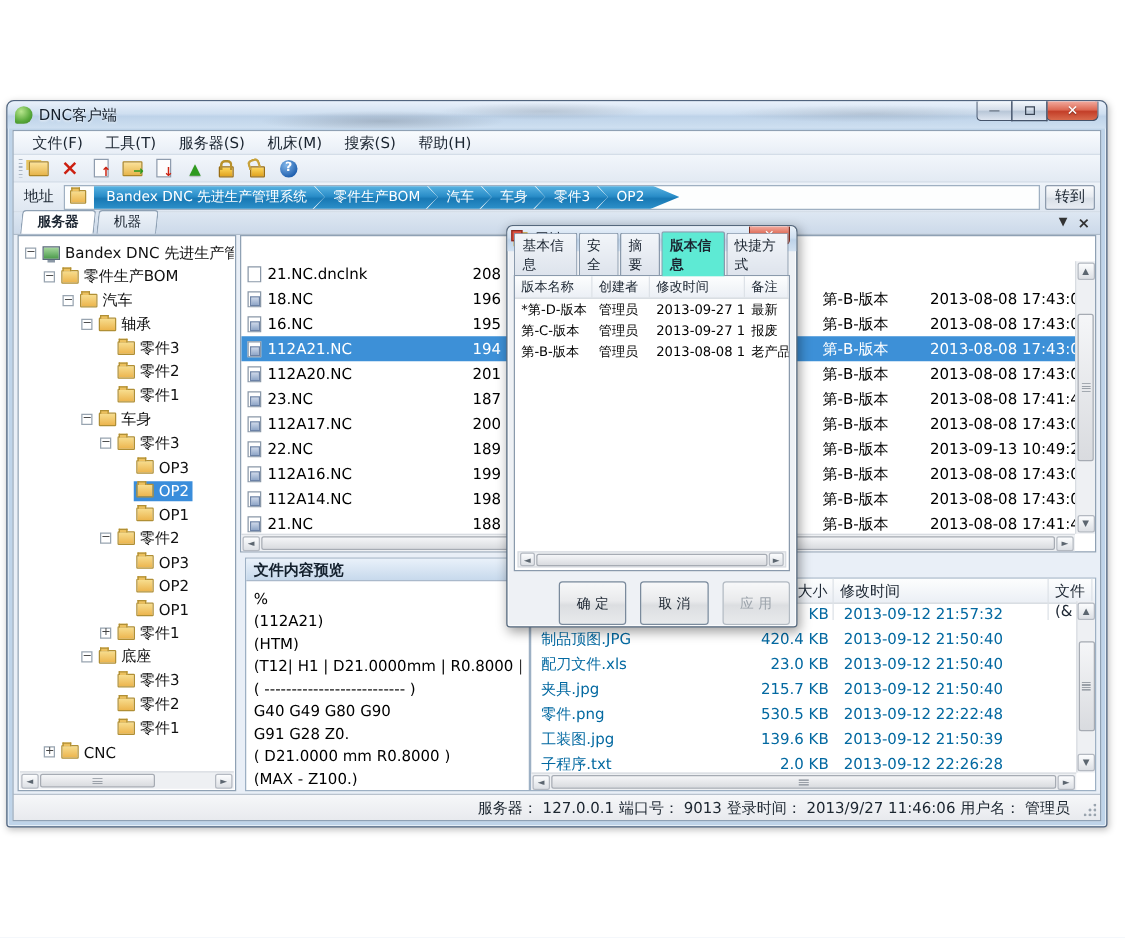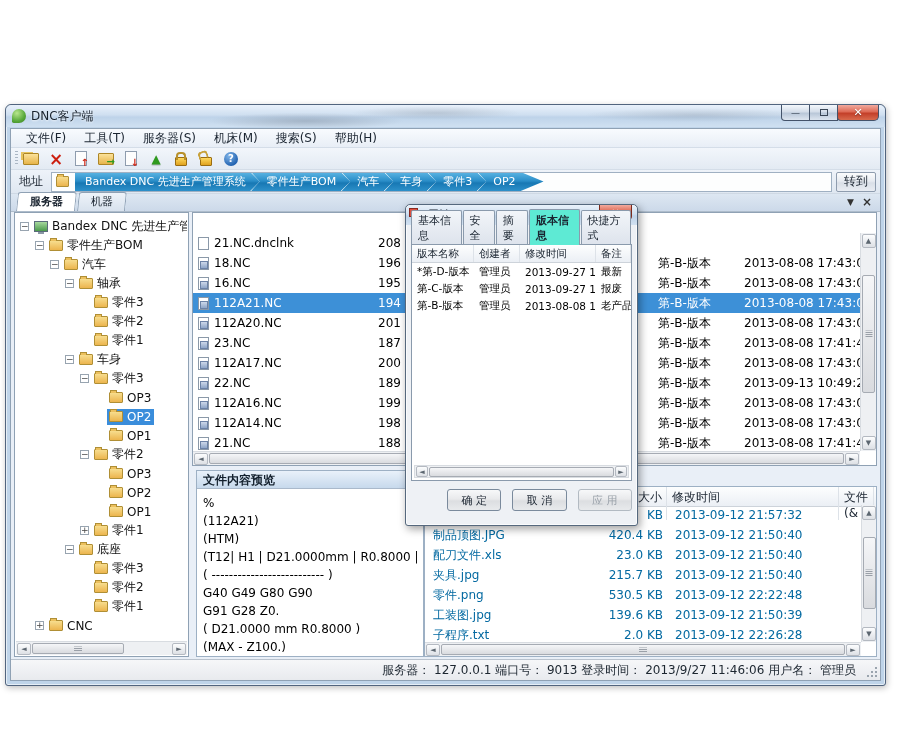--- a/index.html
+++ b/index.html
@@ -1,18 +1,18 @@
 <!DOCTYPE html>
 <html><head>
 <meta charset="utf-8">
 <style>
   * { box-sizing:border-box; margin:0; padding:0; }
   html,body { width:900px; height:750px; }
   body { background:#ffffff; font-family:"DejaVu Sans","Liberation Sans",sans-serif; position:relative; overflow:hidden; }
-  .page { position:absolute; inset:0;margin-top:24px; }
+  .page { position:absolute; inset:0; }
 
   
   .window { position:absolute; left:5px; top:80px; width:881px; height:582px;
     background:#bfd4e9; border:1px solid #51647e; border-radius:6px 6px 3px 3px;
     box-shadow: inset 0 0 0 1px rgba(255,255,255,.6), 1px 2px 6px rgba(0,0,0,.25); }
   .titlebar { height:22px; display:flex; align-items:center; padding:0 6px; border-radius:6px 6px 0 0;
     background:
       radial-gradient(140px 12px at 300px 16px, rgba(90,100,115,.30), transparent 70%),
       radial-gradient(120px 10px at 430px 8px, rgba(90,100,115,.22), transparent 70%),
       radial-gradient(160px 10px at 690px 10px, rgba(90,100,115,.20), transparent 70%),
@@ -169,21 +169,21 @@
   .dlg-page { position:relative; border:1px solid #8a9aac; background:#fff; height:237px; margin-top:-1px; }
   .vhead { display:grid; grid-template-columns:62px 46px 76px auto; height:18px; border-bottom:1px solid #cdd3da;
     background:linear-gradient(#fdfefe,#ebeff5); font-size:10.5px; color:#202a36; }
   .vhead > div { padding:2px 0 0 5px; border-right:1px solid #dde2e8; overflow:hidden; white-space:nowrap; }
   .vrow { display:grid; grid-template-columns:62px 46px 76px auto; height:17px; font-size:10.5px; color:#000; align-items:center; }
   .vrow > div { padding-left:5px; white-space:nowrap; overflow:hidden; }
   .dlg-hscroll { position:absolute; left:2px; right:2px; bottom:2px; height:13px; background:#eef0f3; border:1px solid #d8dce1; display:flex; align-items:center; padding:0 1px; gap:1px; }
   .dlg-hscroll .sb-btn { width:12px; height:11px; }
   .dlg-hscroll .sb-thumb { height:10px; flex:1; }
   .dlg-buttons { display:flex; justify-content:center; gap:11px; margin-top:8px; padding-left:36px; }
-  .btn { width:62px; height:22px; font-size:11px; color:#1a2430; display:flex; align-items:center; justify-content:center;
+  .btn { width:62px; height:35px; font-size:11px; color:#1a2430; display:flex; align-items:center; justify-content:center;
     background:linear-gradient(#f7f8f9,#e9eaec 45%,#dcdee1 55%,#e8eaec); border:1px solid #7a8a9c; border-radius:3px; }
   .btn.disabled { color:#9aa2aa; border-color:#b2bac2; }
 
   .g-l::before{content:"◄";} .g-r::before{content:"►";} .g-u::before{content:"▲";} .g-d::before{content:"▼";}
 </style>
 </head>
 <body>
 
 <div class="page">
   <div class="window">

